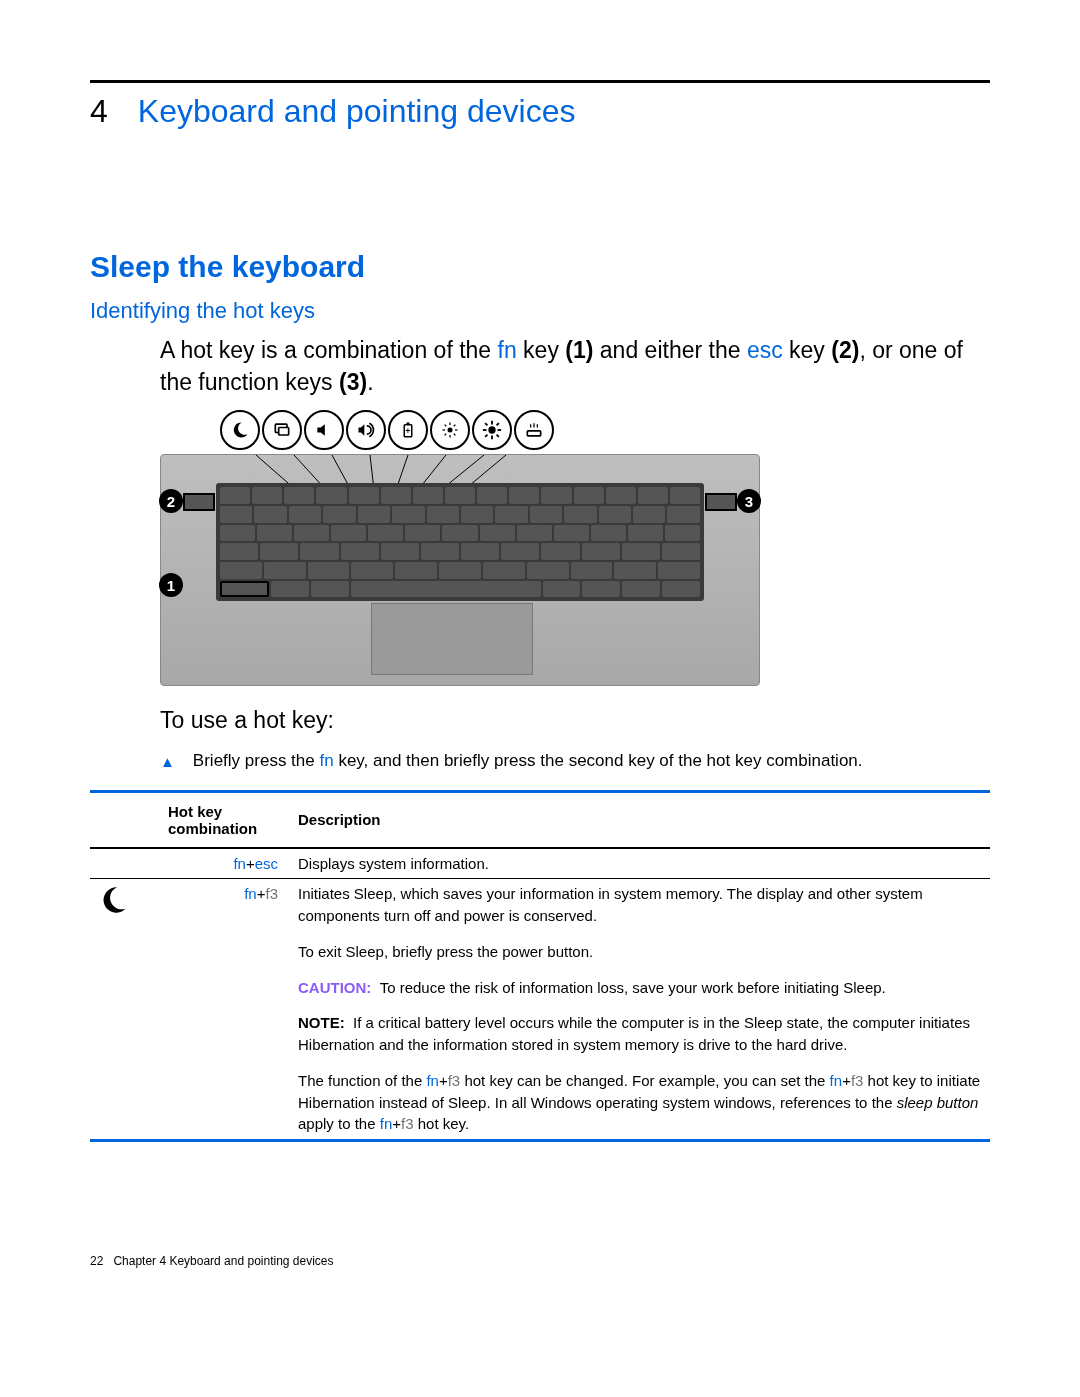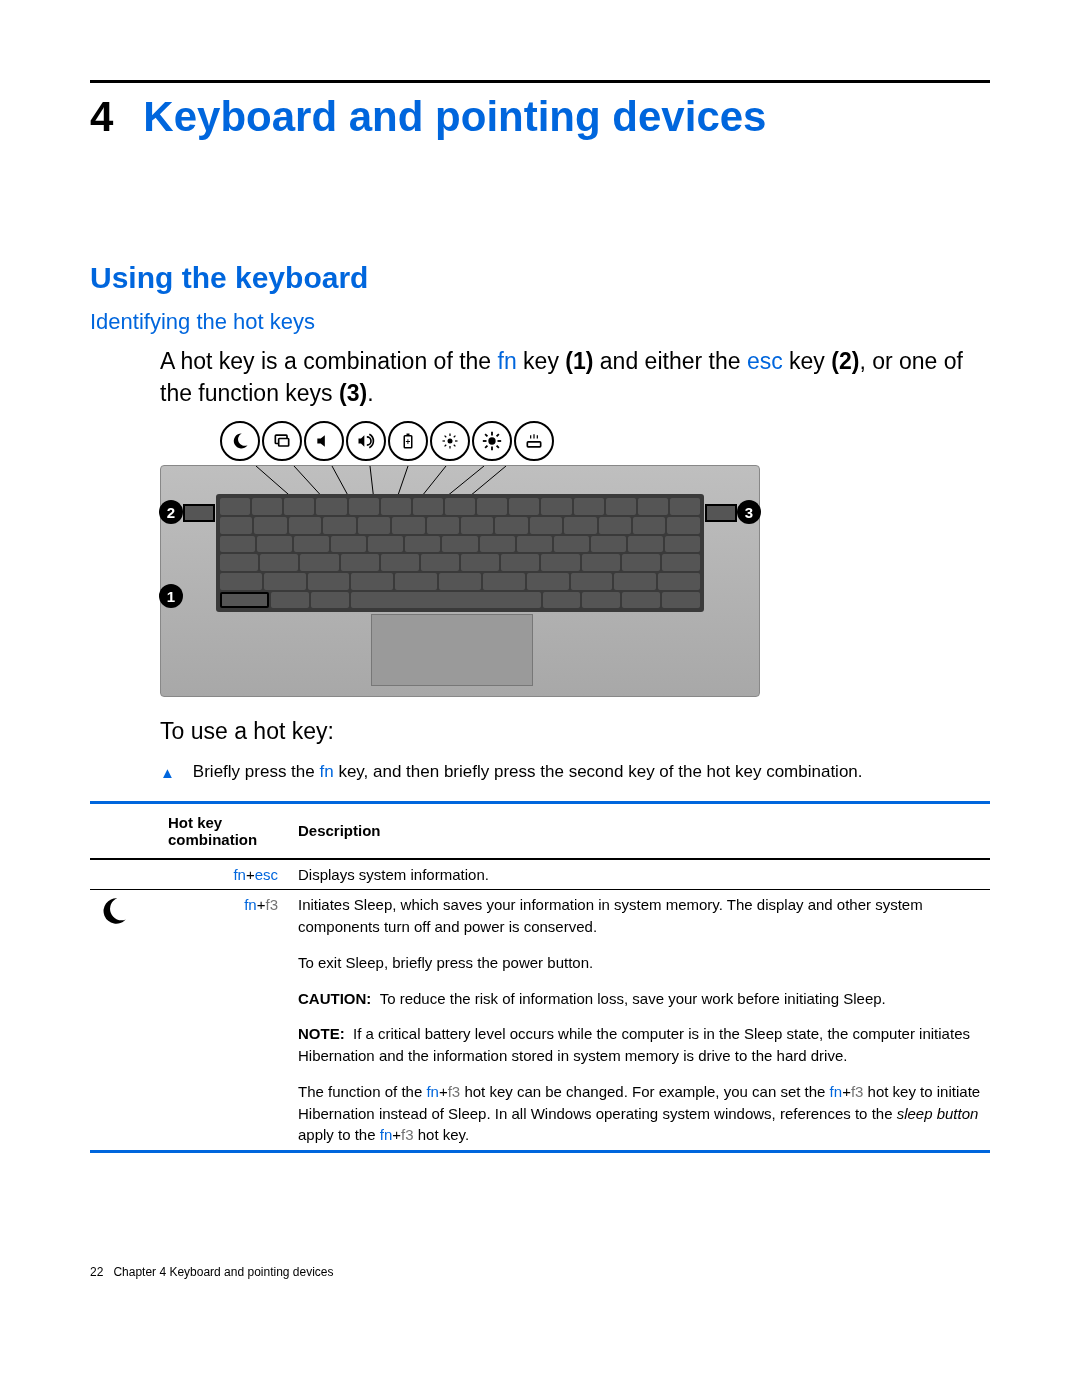--- a/index.html
+++ b/index.html
@@ -11,22 +11,22 @@
     width: 1080px;
   }
   .page {
     padding: 80px 90px 50px 90px;
   }
   .rule-top {
     border-top: 3px solid #000;
     margin-bottom: 10px;
   }
   h1.chapter {
-    font-size: 42px;
-    font-weight: bold;
+    font-size: 32px;
+    font-weight: normal;
     color: #0066dd;
     margin: 0 0 120px 0;
   }
   h1.chapter .num {
     color: #000;
     margin-right: 30px;
   }
   h2.section {
     color: #0066dd;
     font-size: 30px;
@@ -39,21 +39,21 @@
     font-weight: normal;
     margin: 0 0 10px 0;
   }
   .body-text {
     font-size: 23px;
     margin: 0 0 12px 70px;
     line-height: 1.4;
   }
   .kw { color: #0066dd; }
   .kw2 { color: #737373; }
-  .orange { color: #000000; font-weight: bold; }
+  .orange { color: #8b5cf6; font-weight: bold; }
 
   .keyboard-figure {
     margin-left: 70px;
     margin-bottom: 18px;
     width: 600px;
   }
   .icon-row {
     display:flex;
     gap:2px;
     padding-left:60px;
@@ -126,21 +126,21 @@
 </style>
 </head>
 <body>
 
 <div class="page">
   <div class="rule-top"></div>
   <h1 class="chapter">
     <span class="num">4</span><span>Keyboard and pointing devices</span>
   </h1>
 
-  <h2 class="section">Using the keyboard</h2>
+  <h2 class="section">Sleep the keyboard</h2>
   <h3 class="sub">Identifying the hot keys</h3>
 
   <p class="body-text">
     <span>A hot key is a combination of the </span><span class="kw">fn</span><span> key </span><b>(1)</b><span> and either the </span><span class="kw">esc</span><span> key </span><b>(2)</b><span>, or one of the function keys </span><b>(3)</b><span>.</span>
   </p>
 
   <div class="keyboard-figure">
     <div class="icon-row">
       <span class="icon-circ">
         <svg viewBox="0 0 24 24" width="20" height="20">

